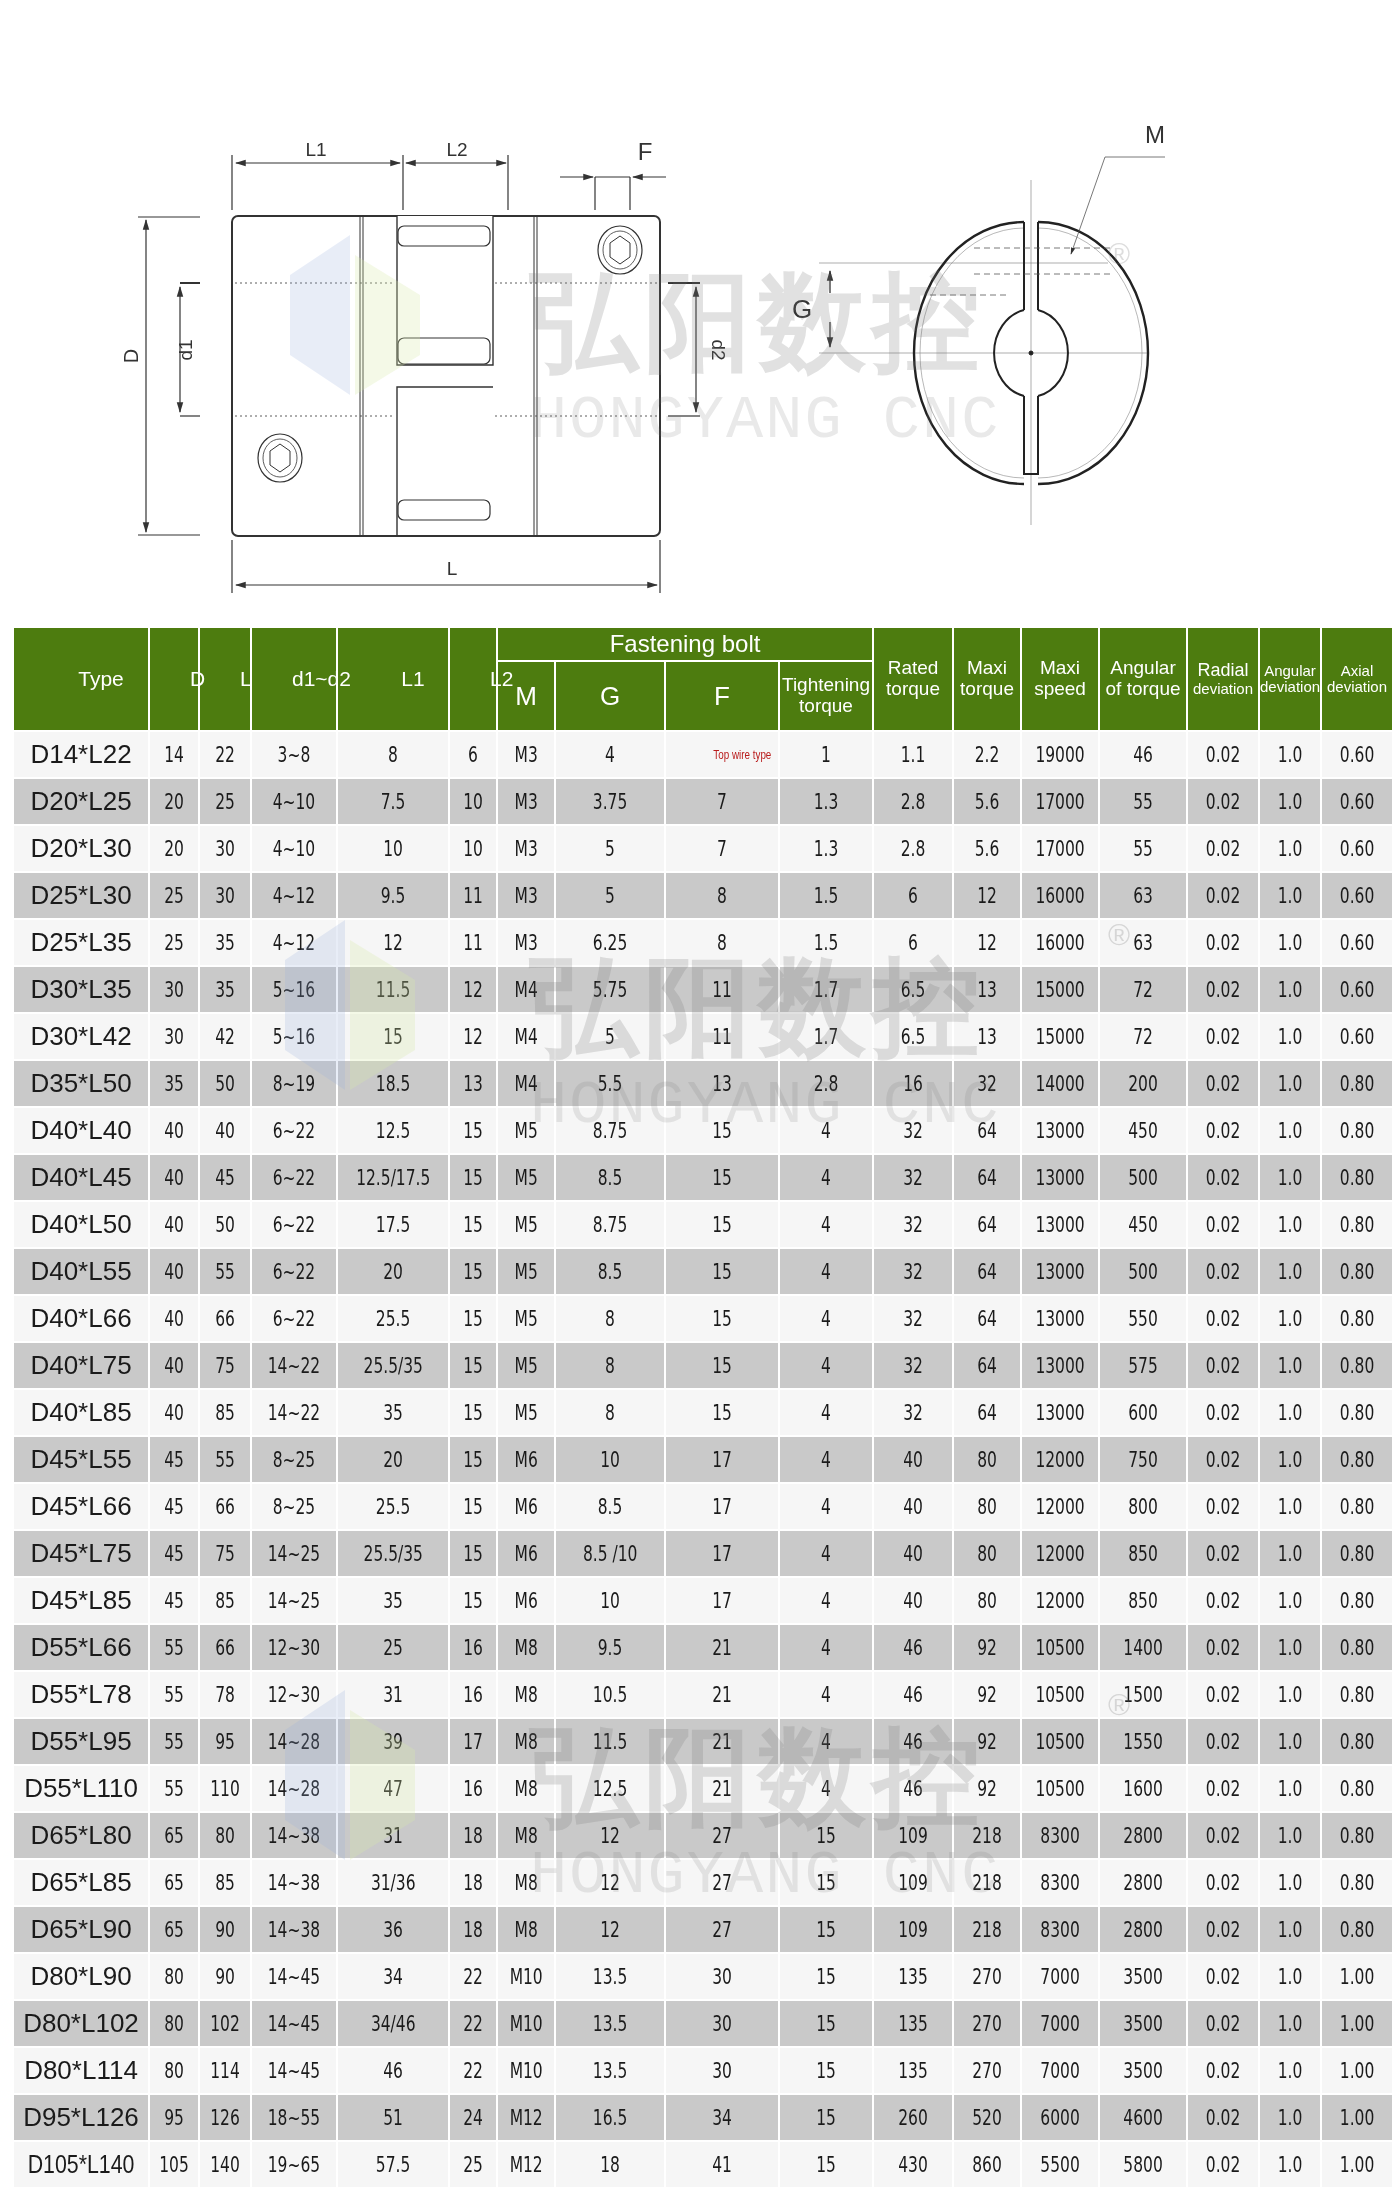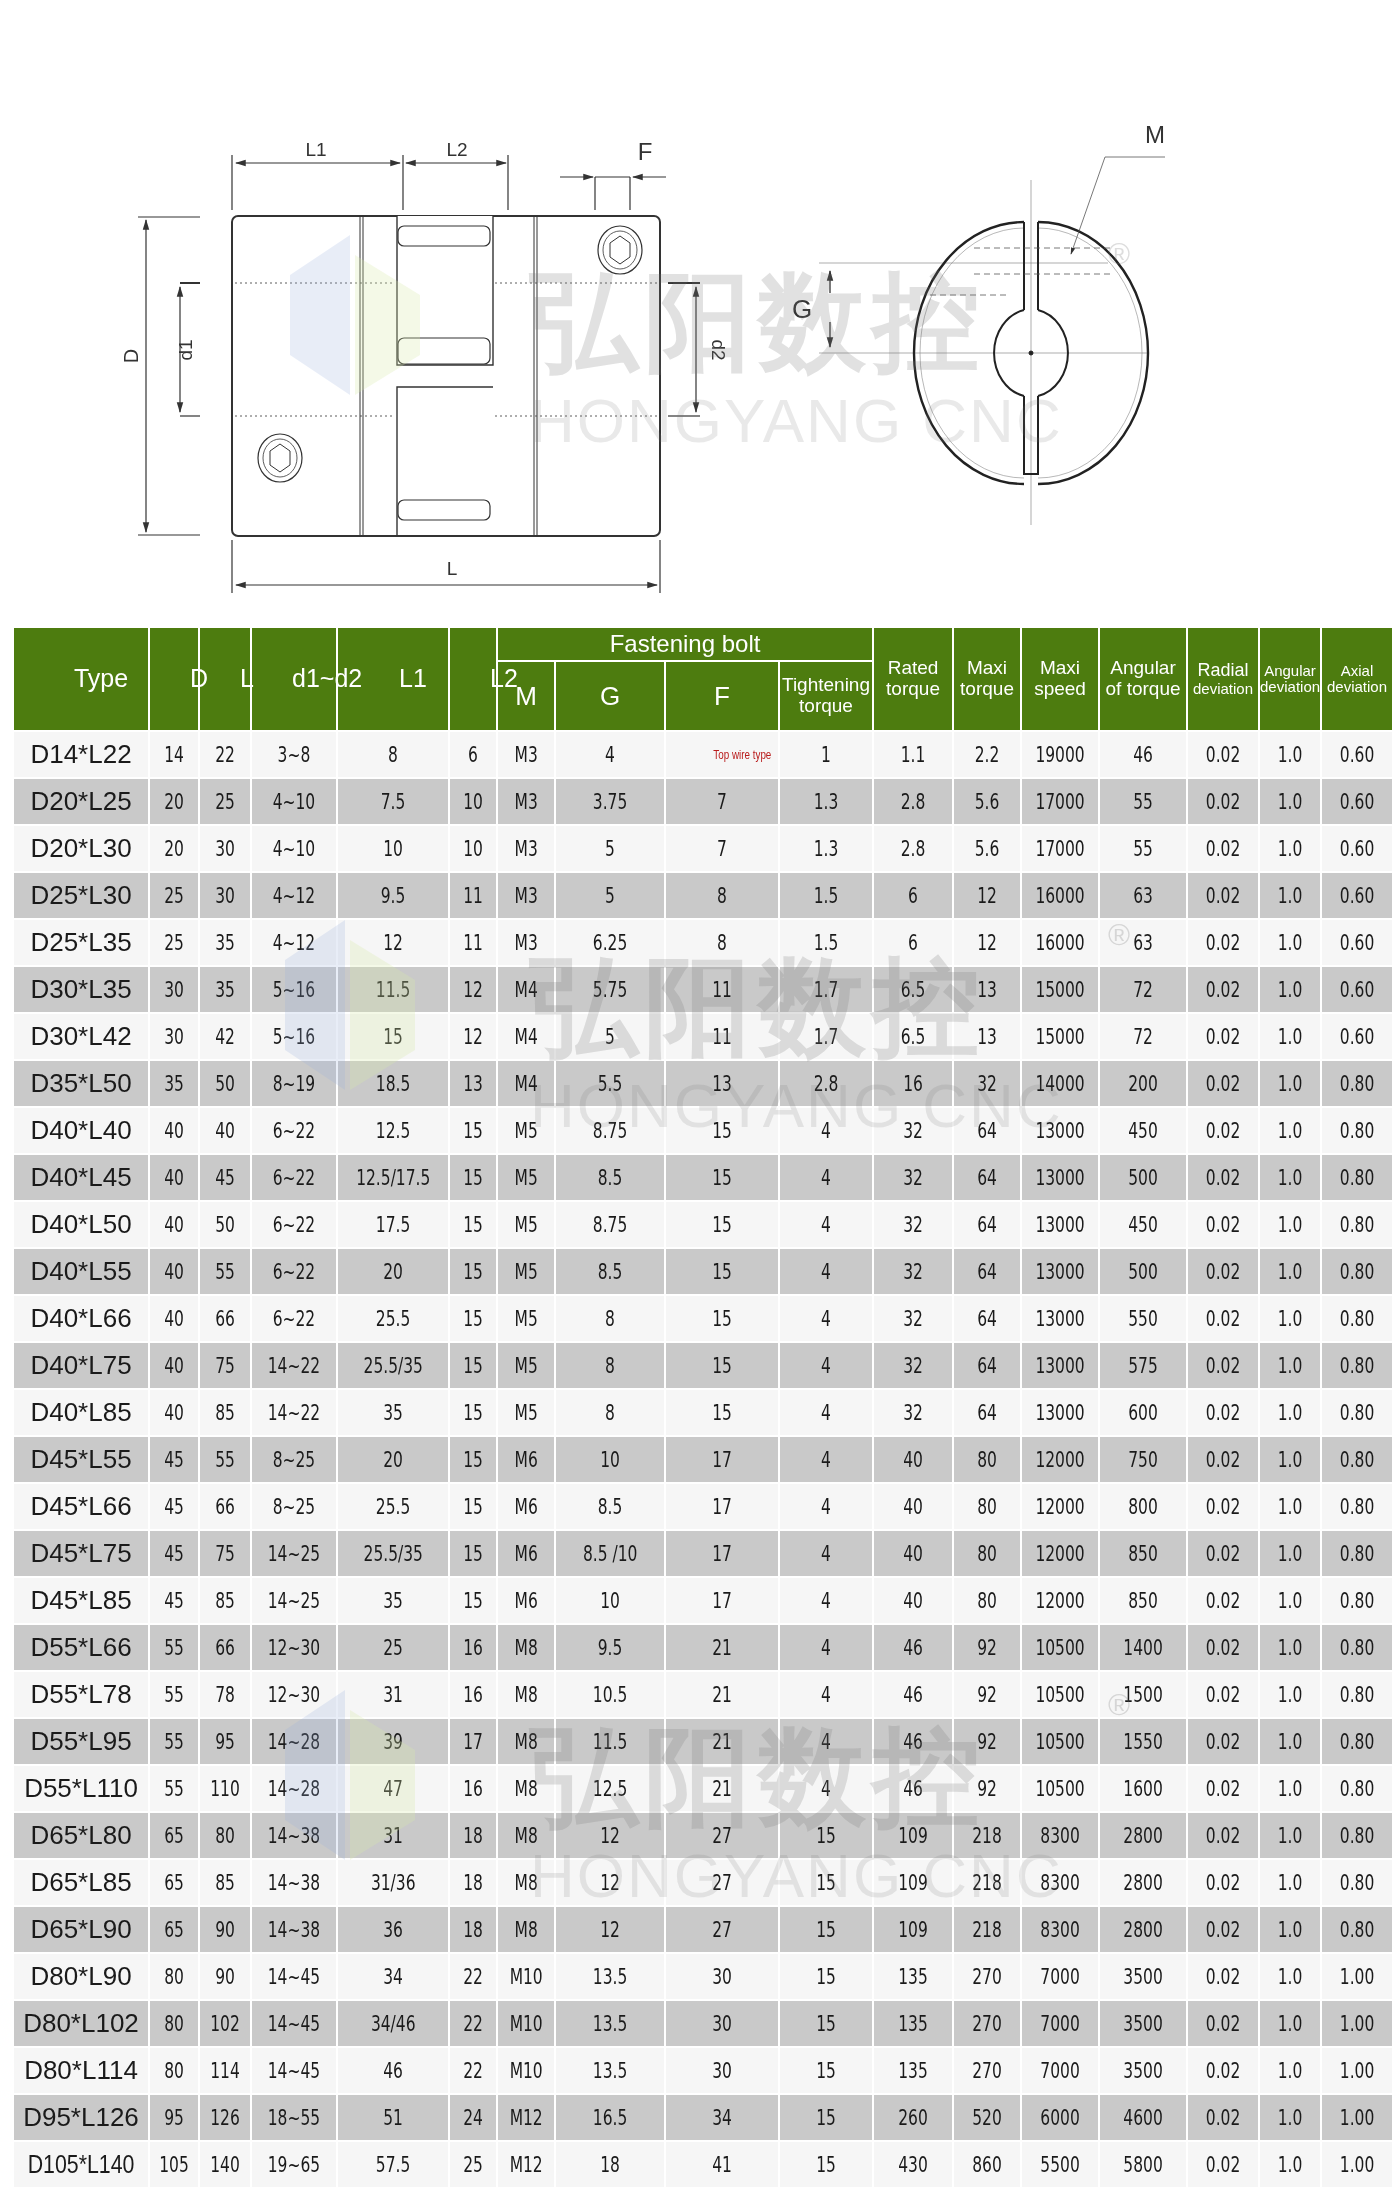--- a/index.html
+++ b/index.html
@@ -7,37 +7,37 @@
          font-family: "Liberation Sans", "DejaVu Sans", sans-serif; }
 
   
   #drawing { position: absolute; left: 0; top: 0; width: 1400px; height: 600px; }
   #drawing svg { position: absolute; left: 0; top: 0; }
 
   
   .wm { position: absolute; pointer-events: none; z-index: 5; padding-left: 21px; }
   .wm-cn { position: absolute; font-family: "DejaVu Sans", sans-serif; font-weight: bold;
            color: rgba(120,120,120,0.22); font-size: 108px; letter-spacing: 6px; white-space: nowrap; }
-  .wm-en { position: absolute; font-family: Liberation Sans, sans-serif;
+  .wm-en { position: absolute; font-family: Liberation Mono, monospace;
            color: rgba(120,120,120,0.16); font-size: 62px; letter-spacing: 2px; white-space: nowrap; }
   .wm-reg { position: absolute; color: rgba(120,120,120,0.25); font-size: 30px; }
   .wm-logo { position: absolute; }
 
   
   #spec-table { position: absolute; left: 12px; top: 628px; width: 1380px;
                 border-collapse: separate; border-spacing: 2px 0; table-layout: fixed; }
   #spec-table th { background: #4d7c0f; color: #ffffff; font-weight: normal;
                    text-align: center; vertical-align: middle; padding: 0; line-height: 1.1;
                    border-bottom: 2px solid #ffffff; }
   #spec-table th.group { height: 32px; font-size: 24px; }
   #spec-table th.sub-big { font-size: 26px; }
   #spec-table th.tall { height: 102px; }
   #spec-table th.small { font-size: 19px; }
   #spec-table th.xsmall { font-size: 15px; margin-left: 19px; }
-  #spec-table th.big { font-size: 25px; padding-left: 40px; }
+  #spec-table th.big { font-size: 21px; padding-left: 40px; }
   #spec-table td { text-align: center; vertical-align: middle; height: 45px; padding: 0;
                    font-family: "DejaVu Sans Condensed", "DejaVu Sans", sans-serif;
                    font-size: 21px; color: #1a1a1a; border-bottom: 2px solid #ffffff;
                    font-stretch: condensed; }
   #spec-table td.type { font-family: "Liberation Sans", sans-serif; font-size: 26px; }
   #spec-table td.tiny { font-family: "Liberation Sans", sans-serif; font-size: 12px; color: #b91c1c; text-align: right; }
   #spec-table tr.odd td { background: #f6f6f6; }
   #spec-table tr.even td { background: #c9c9c9; }
   .cond { display: inline-block; transform: scaleX(0.82); transform-origin: center; white-space: nowrap; }
 </style>

